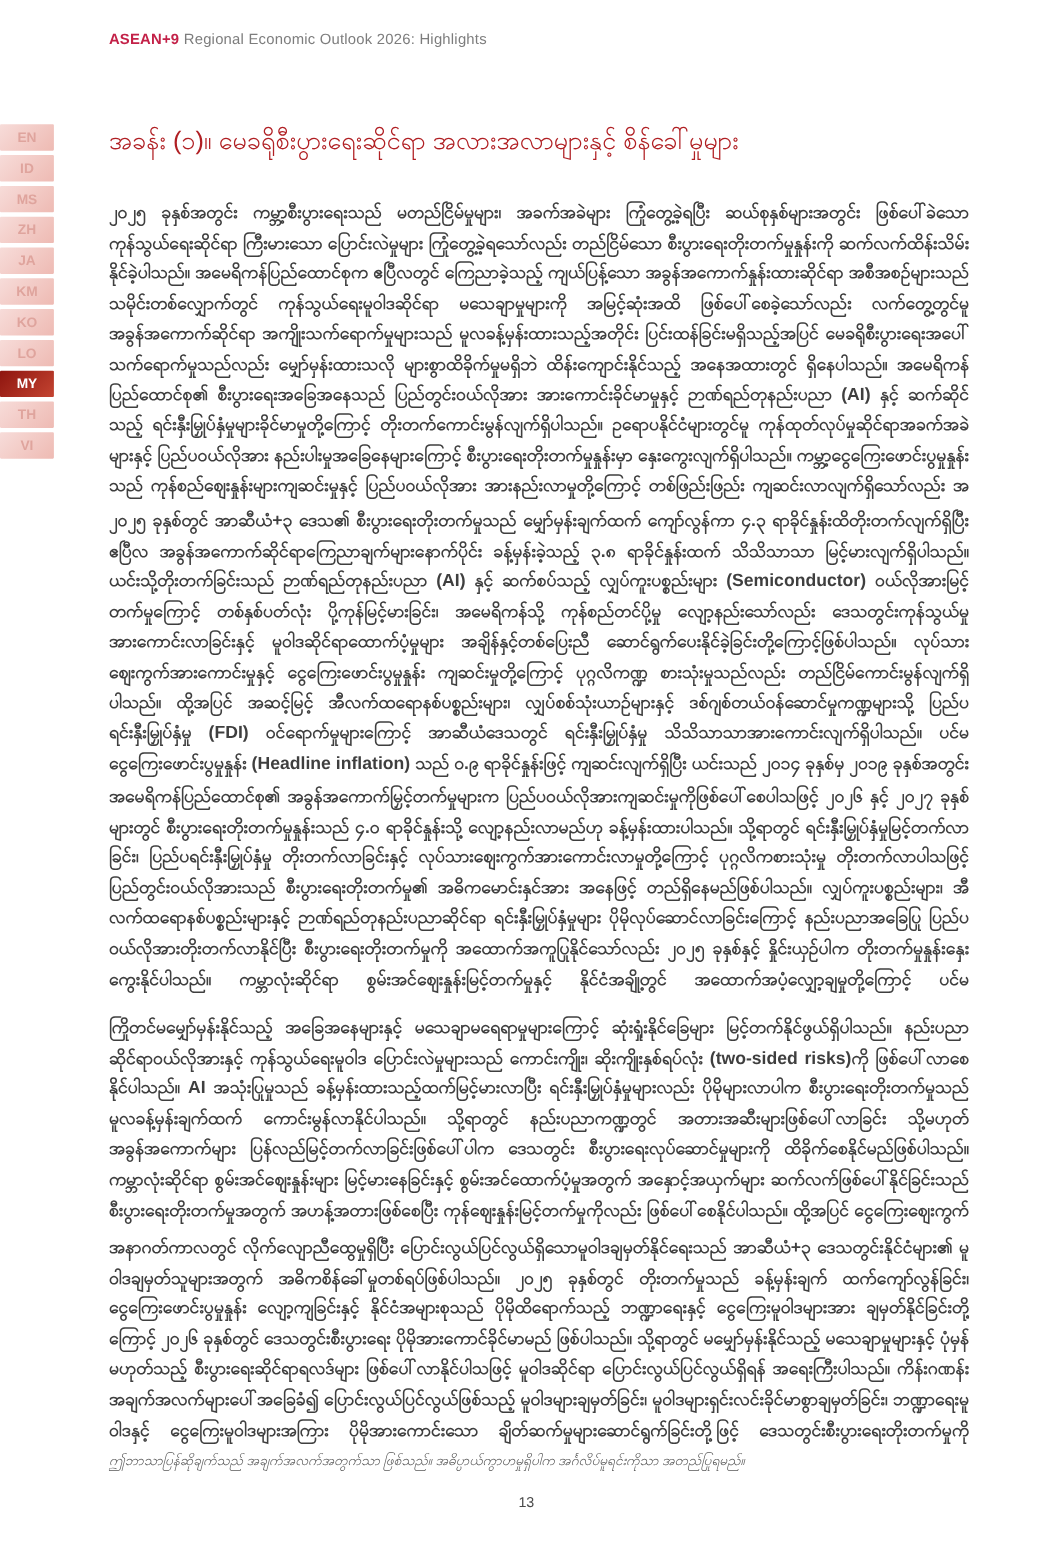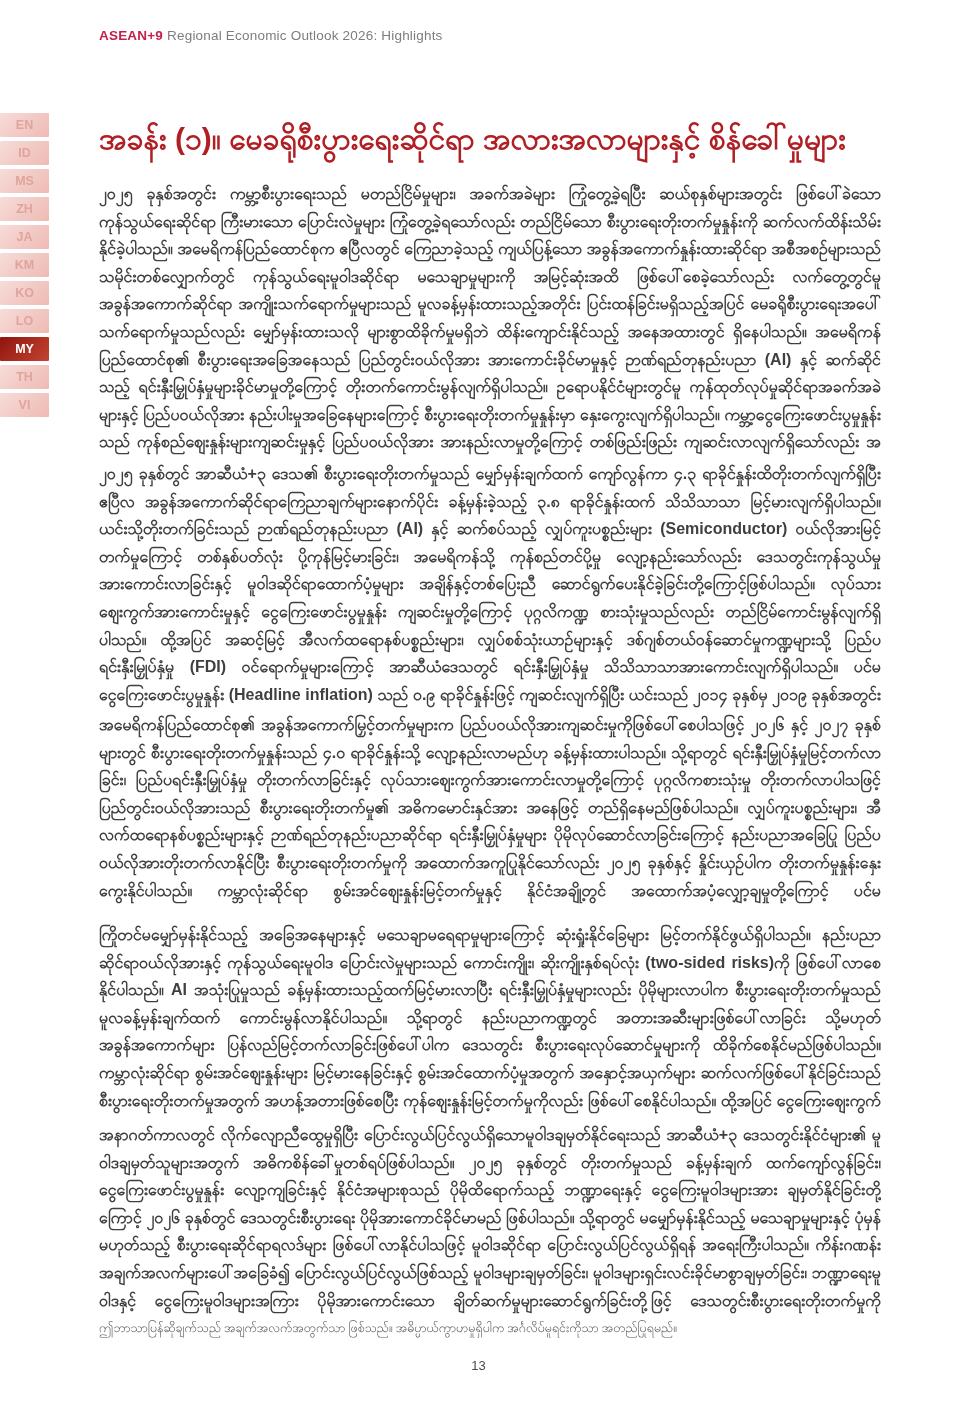--- a/index.html
+++ b/index.html
@@ -21,37 +21,37 @@
     display:flex; align-items:center; justify-content:center;
     font-size:12.5px; color:#dfa49d; font-weight:bold;
     background:linear-gradient(135deg,#f7dcd9 0%,#eebab3 100%);
     border-radius:1px; cursor:pointer;
   }
   .lang-tab.active {
     background:linear-gradient(135deg,#8e150f 0%,#c44431 100%);
     color:#ffffff;
   }
   .page-title {
-    position:absolute; left:99px; top:118px; width:800px;
-    font-size:30px; line-height:42px; font-weight:bold; color:#b01f23;
+    position:absolute; left:99px; top:106px; width:800px;
+    font-size:23px; line-height:42px; font-weight:normal; color:#b01f23;
   }
   .body-par {
     position:absolute; left:99px; width:782px; overflow:hidden;
     font-size:16px; line-height:27.6px; color:#3f3f3f;
     text-align:justify;
     font-weight:bold;
   }
   .p1 { top:180px; height:276px; }
   .p2 { top:460px; height:249px; }
   .p3 { top:711px; height:194px; }
   .p4 { top:921px; height:194px; }
   .p5 { top:1121px; height:194px; }
   .footnote {
     position:absolute; left:99px; top:1316px; width:782px; height:34px; overflow:hidden;
-    font-size:12.5px; line-height:24px; color:#5a5a5a;
+    font-size:12.5px; line-height:24px; font-style:italic; color:#5a5a5a;
     font-family:"Liberation Serif", serif;
   }
   .page-number {
     position:absolute; left:0; top:1358px; width:957px;
     text-align:center; font-size:13px; color:#4a4a4a;
   }
 </style>
 </head>
 <body>
 

